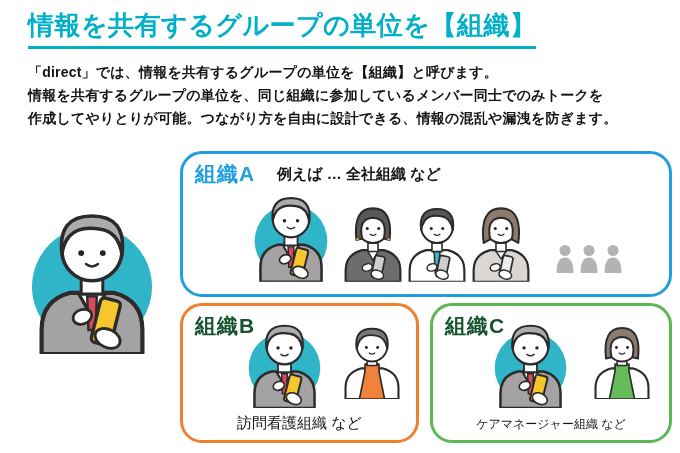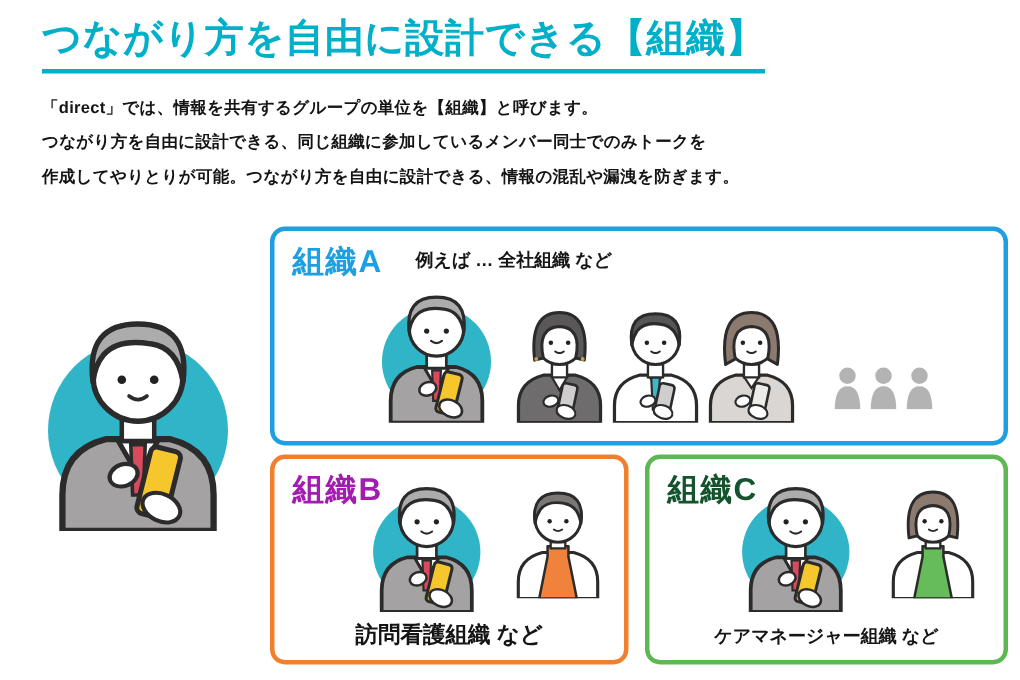--- a/index.html
+++ b/index.html
@@ -6,34 +6,34 @@
   .canvas{
     position:relative;width:680px;height:453px;background:#ffffff;overflow:hidden;
     font-family:"Liberation Sans","DejaVu Sans",sans-serif;
   }
   .title{
     position:absolute;left:28px;top:10px;margin:0;
     font-size:26px;font-weight:bold;color:#00AFC8;letter-spacing:0.5px;
     padding-bottom:5px;border-bottom:3px solid #00AFC8;line-height:1.2;
   }
   .intro{position:absolute;left:28px;top:61px;width:630px;}
-  .intro p{margin:0;font-size:11px;font-weight:bold;color:#141414;line-height:23px;letter-spacing:0.2px;}
+  .intro p{margin:0;font-size:14px;font-weight:bold;color:#141414;line-height:23px;letter-spacing:0.2px;}
   .figure{position:absolute;}
   .figure svg{display:block;width:100%;height:100%;}
   .main-user{left:26px;top:198px;width:132px;height:156px;}
-  .org-box{position:absolute;background:#fff;border-radius:10px;}
+  .org-box{position:absolute;background:#fff;border-radius:22px;}
   .box-a{left:180px;top:151px;width:486px;height:140px;border:3.5px solid #1F9FE0;}
   .box-b{left:180px;top:303px;width:233px;height:134px;border:3.5px solid #F0802E;}
   .box-c{left:430px;top:303px;width:236px;height:134px;border:3.5px solid #5BB853;}
   .org-label{position:absolute;left:12px;top:6px;font-size:21px;font-weight:bold;letter-spacing:1px;}
   .label-a{color:#1F9FE0;}
-  .label-b{color:#a21caf;}
+  .label-b{color:#14532d;}
   .label-c{color:#14532d;}
-  .org-subtitle{position:absolute;left:94px;top:11px;font-size:12px;font-weight:bold;color:#151515;}
-  .caption{position:absolute;left:0;right:0;bottom:7px;text-align:center;font-size:15px;font-weight:bold;color:#151515;}
+  .org-subtitle{position:absolute;left:94px;top:11px;font-size:15px;font-weight:bold;color:#151515;}
+  .caption{position:absolute;left:0;right:0;bottom:7px;text-align:center;font-size:15px;font-weight:normal;color:#151515;}
   .caption-c{font-size:12px;}
   .person{position:absolute;}
   .person svg{display:block;width:100%;height:100%;}
   
   .a-main{left:68px;top:33px;width:80px;height:95px;}
   .a-p2{left:154px;top:47px;width:72px;height:81px;}
   .a-p3{left:218px;top:47px;width:72px;height:81px;}
   .a-p4{left:282px;top:47px;width:72px;height:81px;}
   .sils{position:absolute;left:372px;top:90px;display:flex;gap:4px;}
   .sils svg{width:20px;height:29px;display:block;}
@@ -146,25 +146,25 @@
 
     <symbol id="p-sil" viewBox="0 0 40 58">
       <circle cx="20" cy="13" r="11" fill="#B3B3B3"></circle>
       <path d="M3,58 Q3,27 20,27 Q37,27 37,58 Z" fill="#B3B3B3"></path>
     </symbol>
   </defs>
 </svg>
 
 <div class="canvas">
 
-  <h1 class="title">つながり方を自由に設計できる【組織】</h1>
+  <h1 class="title">情報を共有するグループの単位を【組織】</h1>
 
   <div class="intro">
     <p>「direct」では、情報を共有するグループの単位を【組織】と呼びます。</p>
-    <p>つながり方を自由に設計できる、同じ組織に参加しているメンバー同士でのみトークを</p>
+    <p>情報を共有するグループの単位を、同じ組織に参加しているメンバー同士でのみトークを</p>
     <p>作成してやりとりが可能。つながり方を自由に設計できる、情報の混乱や漏洩を防ぎます。</p>
   </div>
 
   <div class="figure main-user">
     <svg viewBox="0 0 110 130">
         <use href="#p-main"></use>
       </svg>
   </div>
 
   <div class="org-box box-a">

